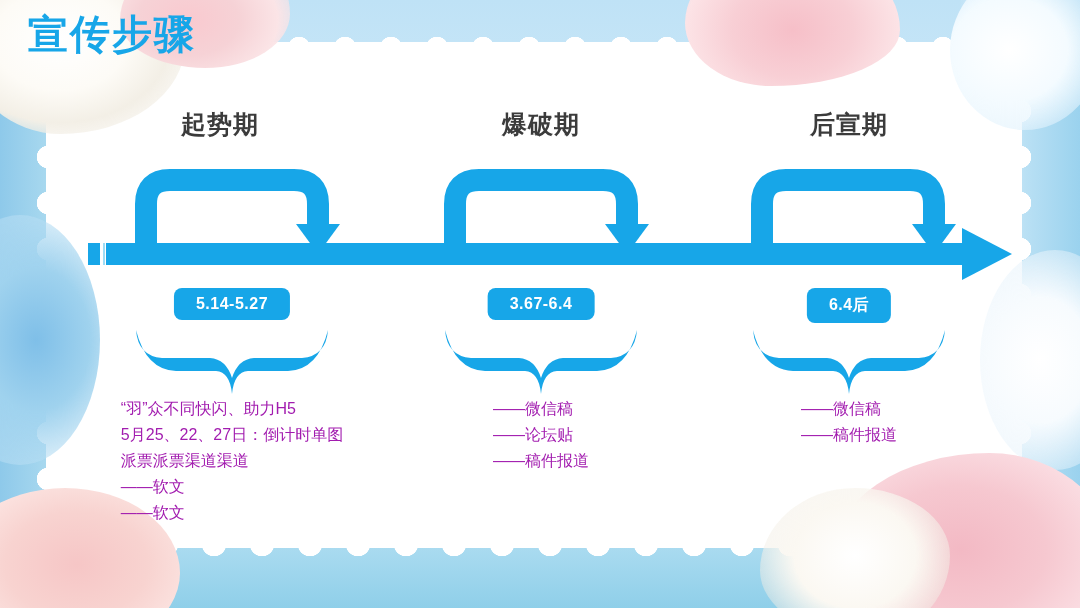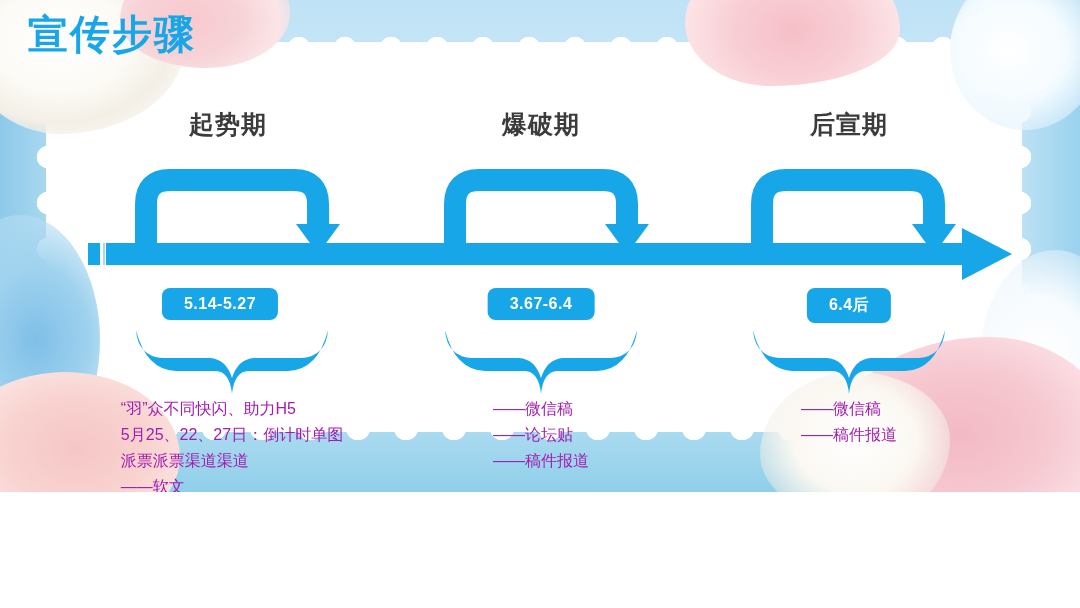--- a/index.html
+++ b/index.html
@@ -7,21 +7,21 @@
     padding: 0;
     background: #ffffff;
   }
   body {
     font-family: "Liberation Sans", "DejaVu Sans", sans-serif;
   }
 
   .slide {
     position: relative;
     width: 1080px;
-    height: 492px;
+    height: 608px;
     overflow: hidden;
     background: #ffffff;
   }
 
   
   .frame-bg {
     position: absolute;
     inset: 0;
     background:
       linear-gradient(180deg, #bfe2f6 0%, #d4ecf9 35%, #eaf6fd 60%, #ffffff 78%) ,
@@ -254,21 +254,21 @@
   <div class="flower flower-ml"></div>
   <div class="flower flower-mr"></div>
   <div class="flower flower-bl"></div>
   <div class="flower flower-br"></div>
   <div class="flower flower-br2"></div>
 
   <div class="title">宣传步骤</div>
 
   <div class="content">
 
-    <div class="stage-heading" style="left:228px">起势期</div>
+    <div class="stage-heading" style="left:220px">起势期</div>
     <div class="stage-heading" style="left:541px">爆破期</div>
     <div class="stage-heading" style="left:849px">后宣期</div>
 
     <svg class="timeline-svg" width="1080" height="400" viewBox="0 0 1080 400">
       <defs>
         <g id="loopArrow">
 
           <path d="M 0,82 L 0,36 Q 0,12 24,12 L 148,12 Q 172,12 172,36 L 172,58" fill="none" stroke="#17a6e8" stroke-width="22" stroke-linecap="butt"></path>
           <polygon points="172,86 150,56 194,56" fill="#17a6e8"></polygon>
         </g>
@@ -285,21 +285,21 @@
       <rect x="88" y="243" width="12" height="22" fill="#17a6e8"></rect>
       <rect x="103" y="243" width="2" height="22" fill="#9fdcf5"></rect>
       <rect x="106" y="243" width="860" height="22" fill="#17a6e8"></rect>
       <polygon points="1012,254 962,228 962,280" fill="#17a6e8"></polygon>
 
       <use href="#braceDown" x="136" y="330"></use>
       <use href="#braceDown" x="445" y="330"></use>
       <use href="#braceDown" x="753" y="330"></use>
     </svg>
 
-    <div class="date-badge" style="left:220px">5.14-5.27</div>
+    <div class="date-badge" style="left:232px">5.14-5.27</div>
     <div class="date-badge" style="left:541px">3.67-6.4</div>
     <div class="date-badge" style="left:849px">6.4后</div>
 
     <div class="notes" style="left:232px">
       <span class="note-line">“羽”众不同快闪、助力H5</span>
       <span class="note-line">5月25、22、27日：倒计时单图</span>
       <span class="note-line">派票派票渠道渠道</span>
       <span class="note-line">——软文</span>
       <span class="note-line">——软文</span>
     </div>

